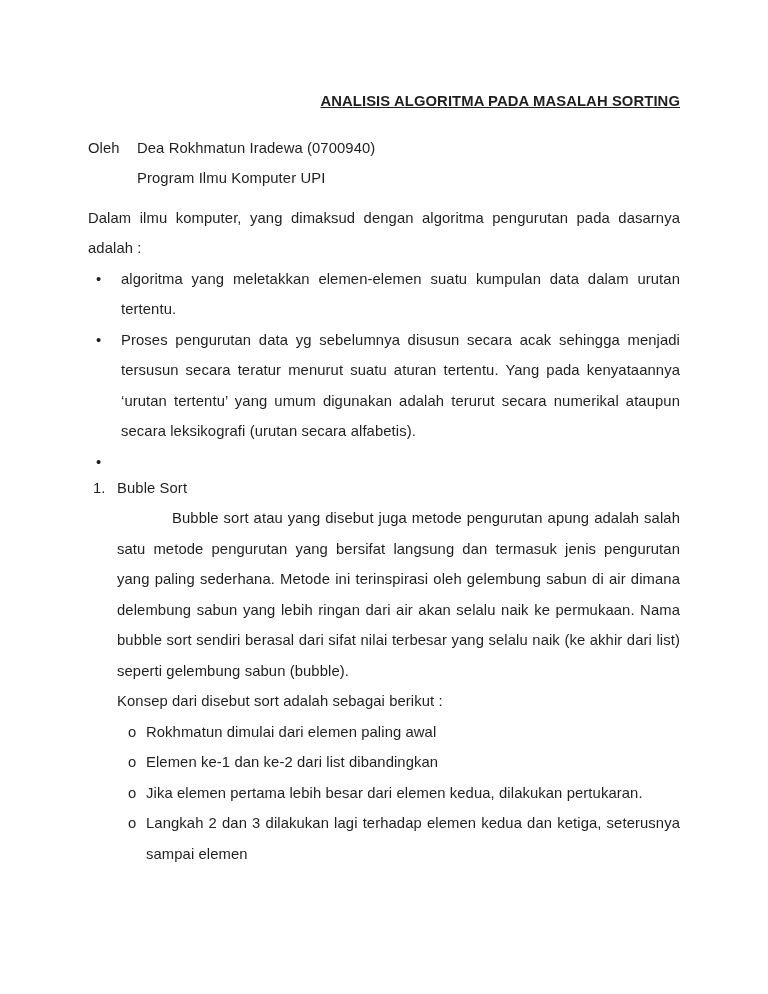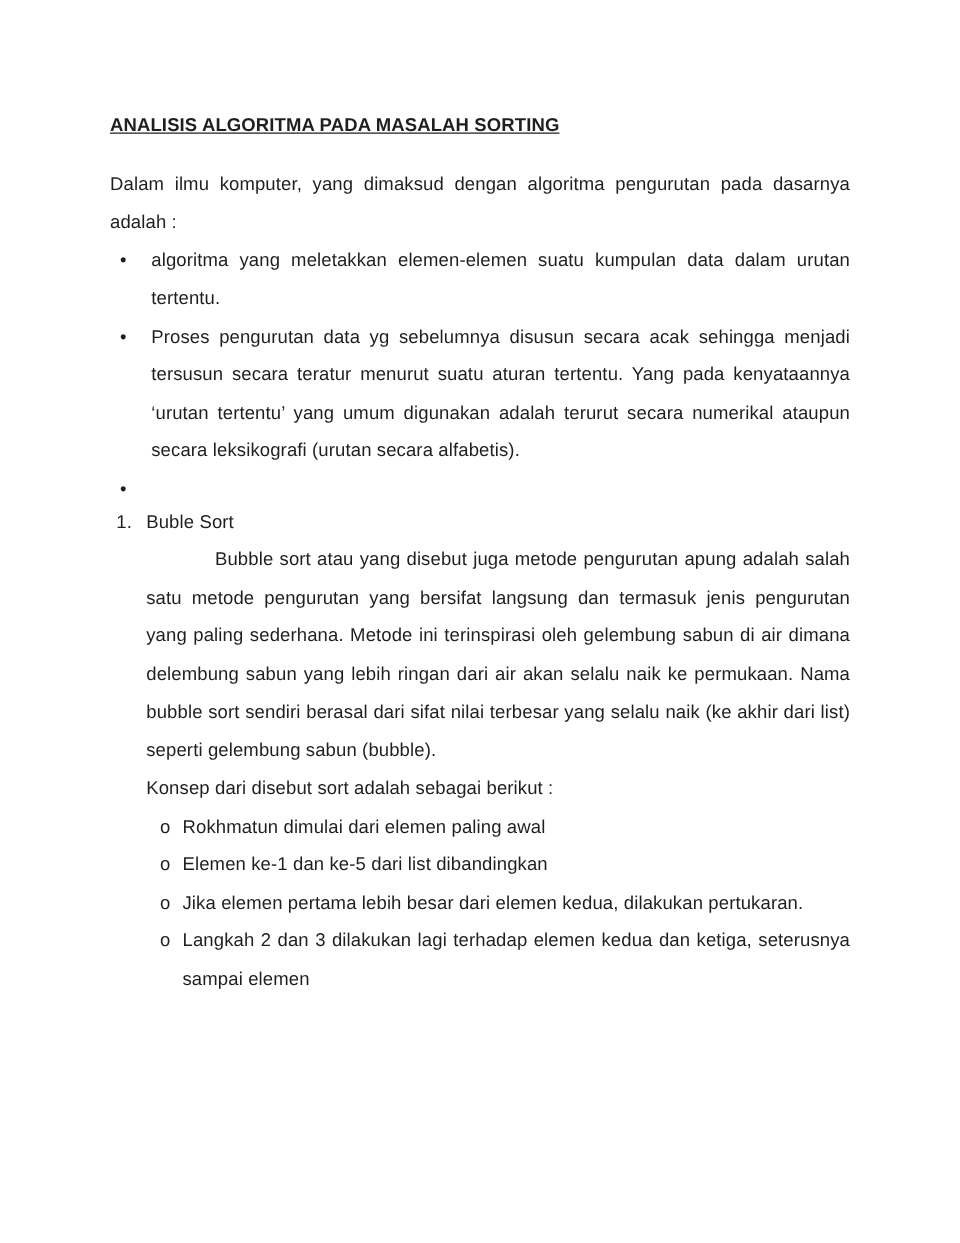--- a/index.html
+++ b/index.html
@@ -15,21 +15,21 @@
     box-sizing: border-box;
     padding: 86px 88px 0 88px;
     font-family: "Liberation Sans", sans-serif;
     font-size: 14.8px;
     letter-spacing: 0.1px;
     line-height: 30.5px;
     color: #1f1f1f;
     overflow: hidden;
   }
   .doc-title {
-    text-align: left;
+    text-align: right;
     font-weight: bold;
     text-decoration: underline;
     margin: 0 0 16px 0;
   }
   .byline {
     display: flex;
     margin: 0 0 9px 0;
   }
   .byline-label {
     width: 49px;
@@ -91,20 +91,27 @@
     top: 0;
   }
 </style>
 </head>
 <body>
 
 <div class="page">
 
   <div class="doc-title">ANALISIS ALGORITMA PADA MASALAH SORTING</div>
 
+  <div class="byline">
+    <div class="byline-label">Oleh</div>
+    <div class="byline-block">
+      <div>Dea Rokhmatun Iradewa (0700940)</div>
+      <div>Program Ilmu Komputer UPI</div>
+    </div>
+  </div>
 
   <p class="para">Dalam ilmu komputer, yang dimaksud dengan algoritma pengurutan pada dasarnya adalah :</p>
 
   <ul class="bullets">
     <li>
       <span class="marker">•</span>
       <span>algoritma yang meletakkan elemen-elemen suatu kumpulan data dalam urutan tertentu.</span>
     </li>
     <li>
       <span class="marker">•</span>
@@ -124,21 +131,21 @@
 
   <div class="concept-intro">Konsep dari disebut sort adalah sebagai berikut :</div>
 
   <ul class="sub-bullets">
     <li>
       <span class="marker">o</span>
       <span>Rokhmatun dimulai dari elemen paling awal</span>
     </li>
     <li>
       <span class="marker">o</span>
-      <span>Elemen ke-1 dan ke-5 dari list dibandingkan</span>
+      <span>Elemen ke-1 dan ke-2 dari list dibandingkan</span>
     </li>
     <li>
       <span class="marker">o</span>
       <span>Jika elemen pertama lebih besar dari elemen kedua, dilakukan pertukaran.</span>
     </li>
     <li>
       <span class="marker">o</span>
       <span>Langkah 2 dan 3 dilakukan lagi terhadap elemen kedua dan ketiga, seterusnya sampai elemen</span>
     </li>
   </ul>

